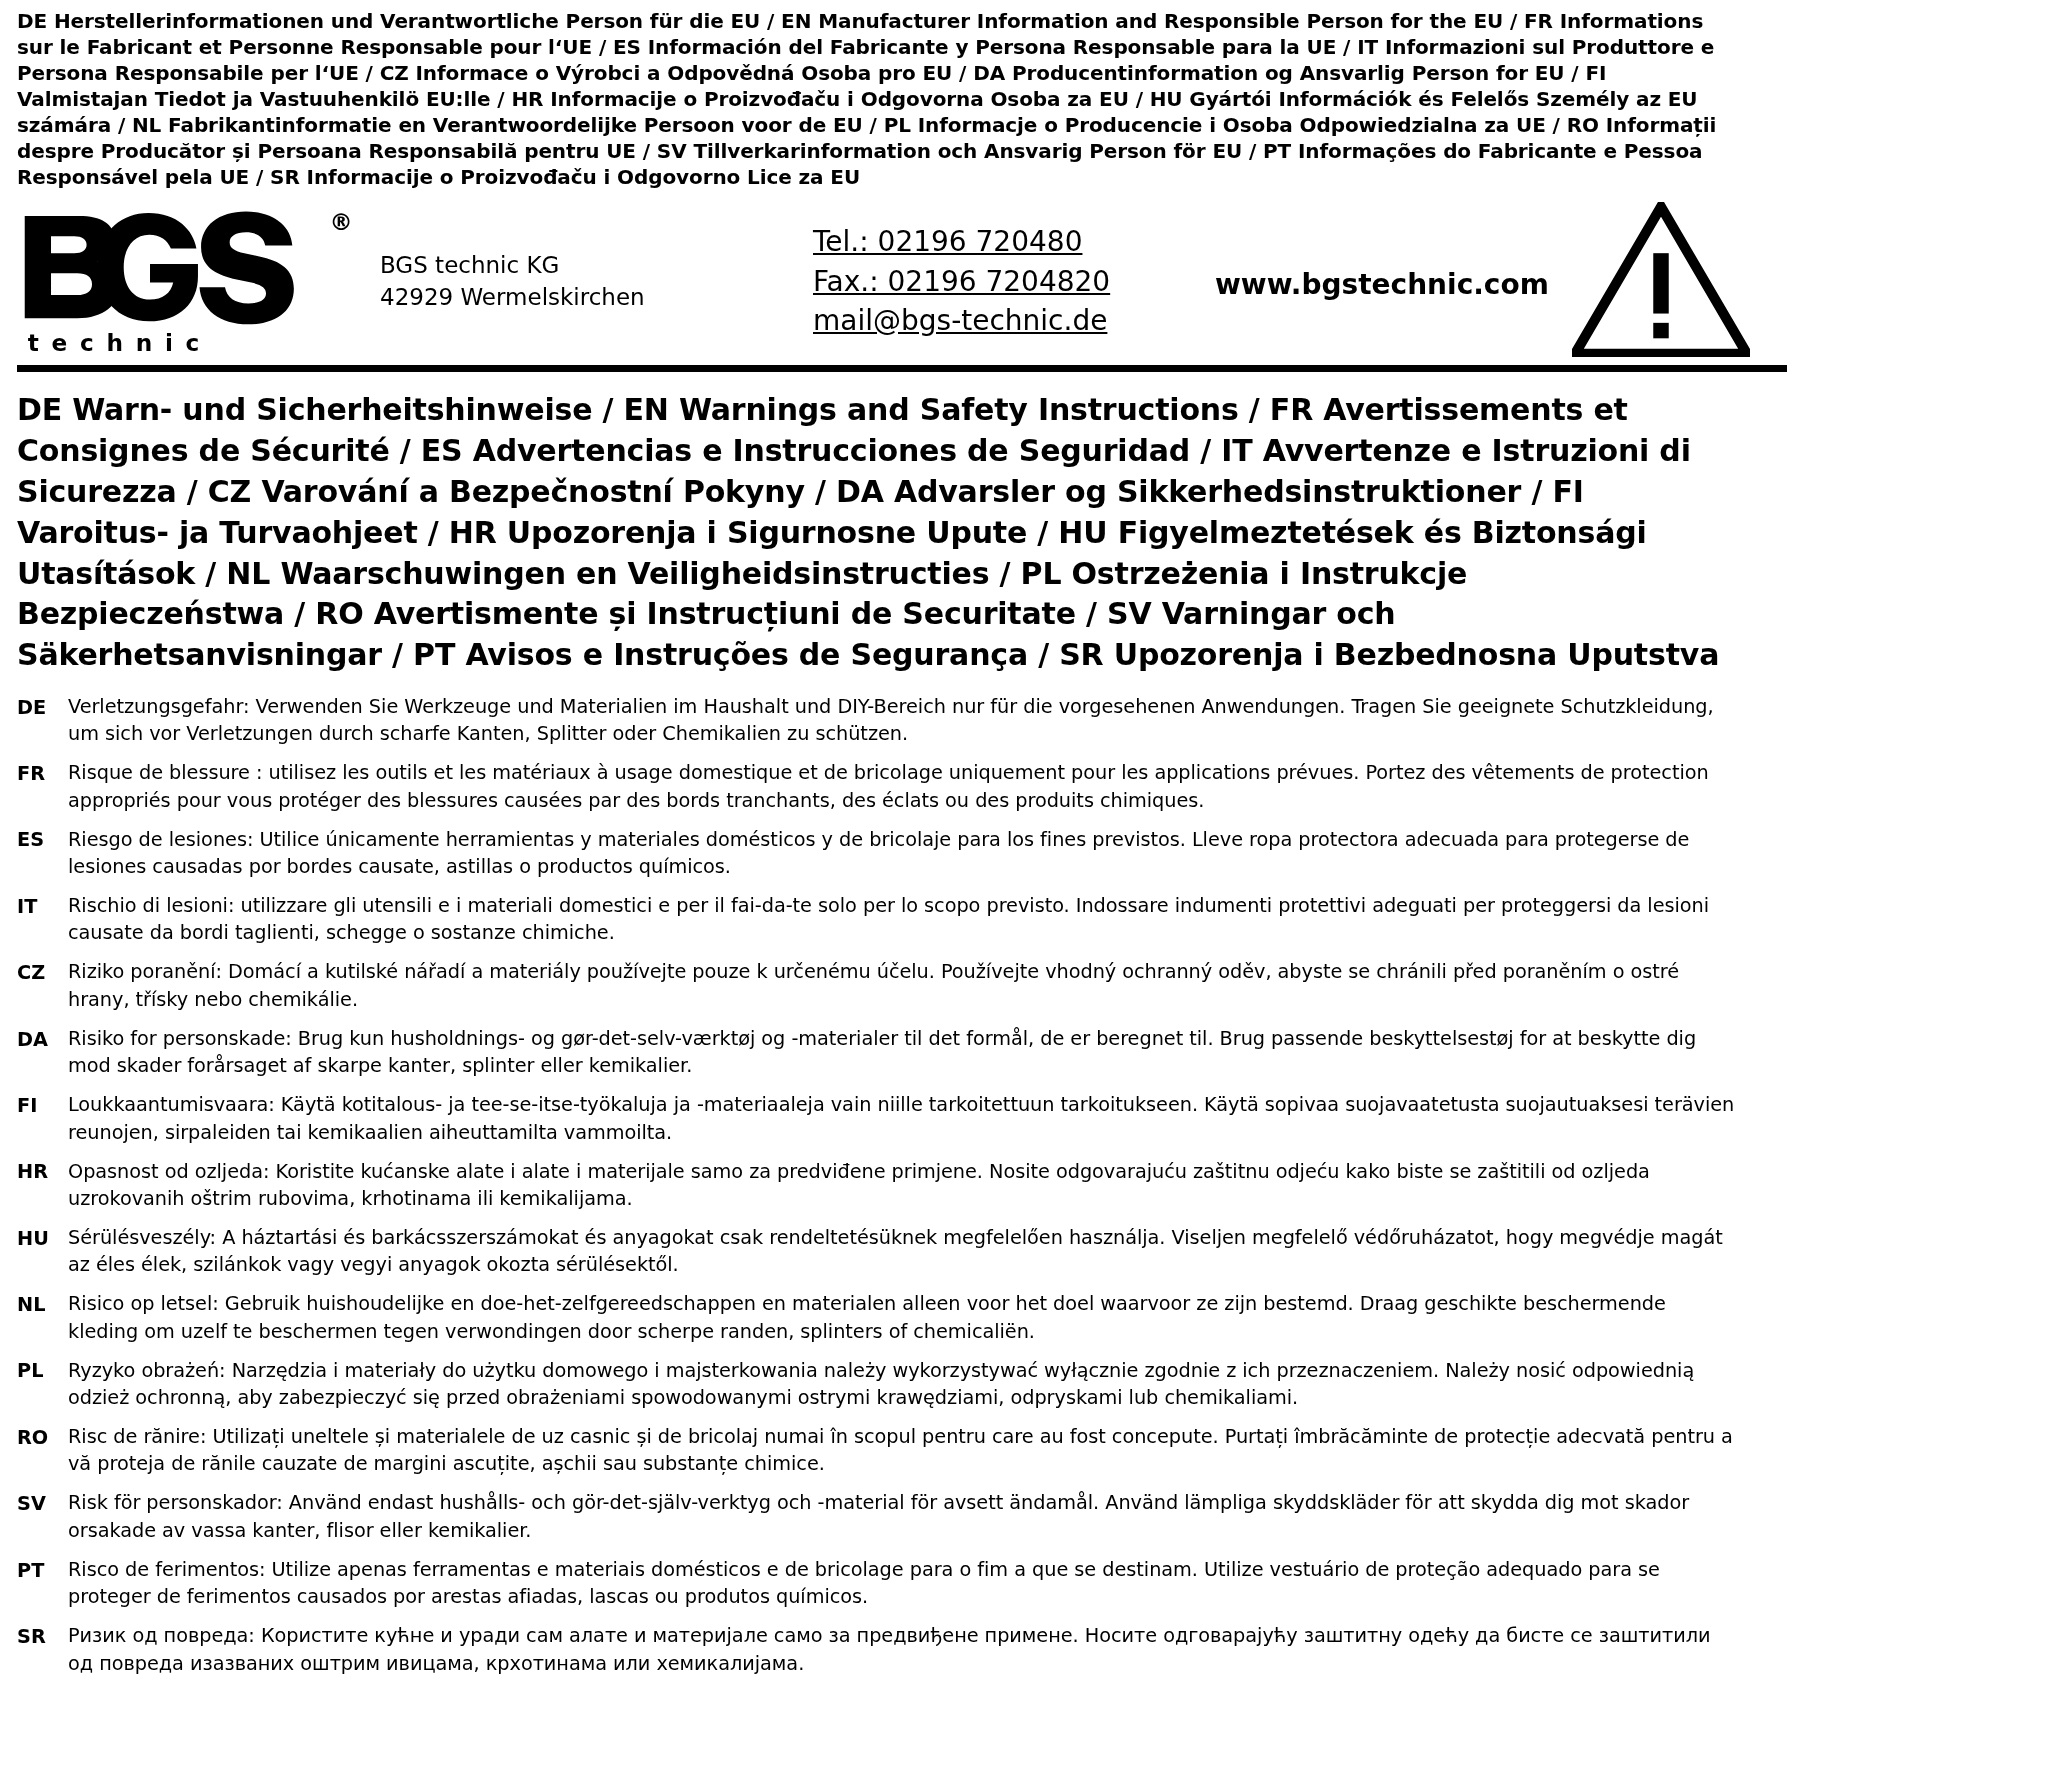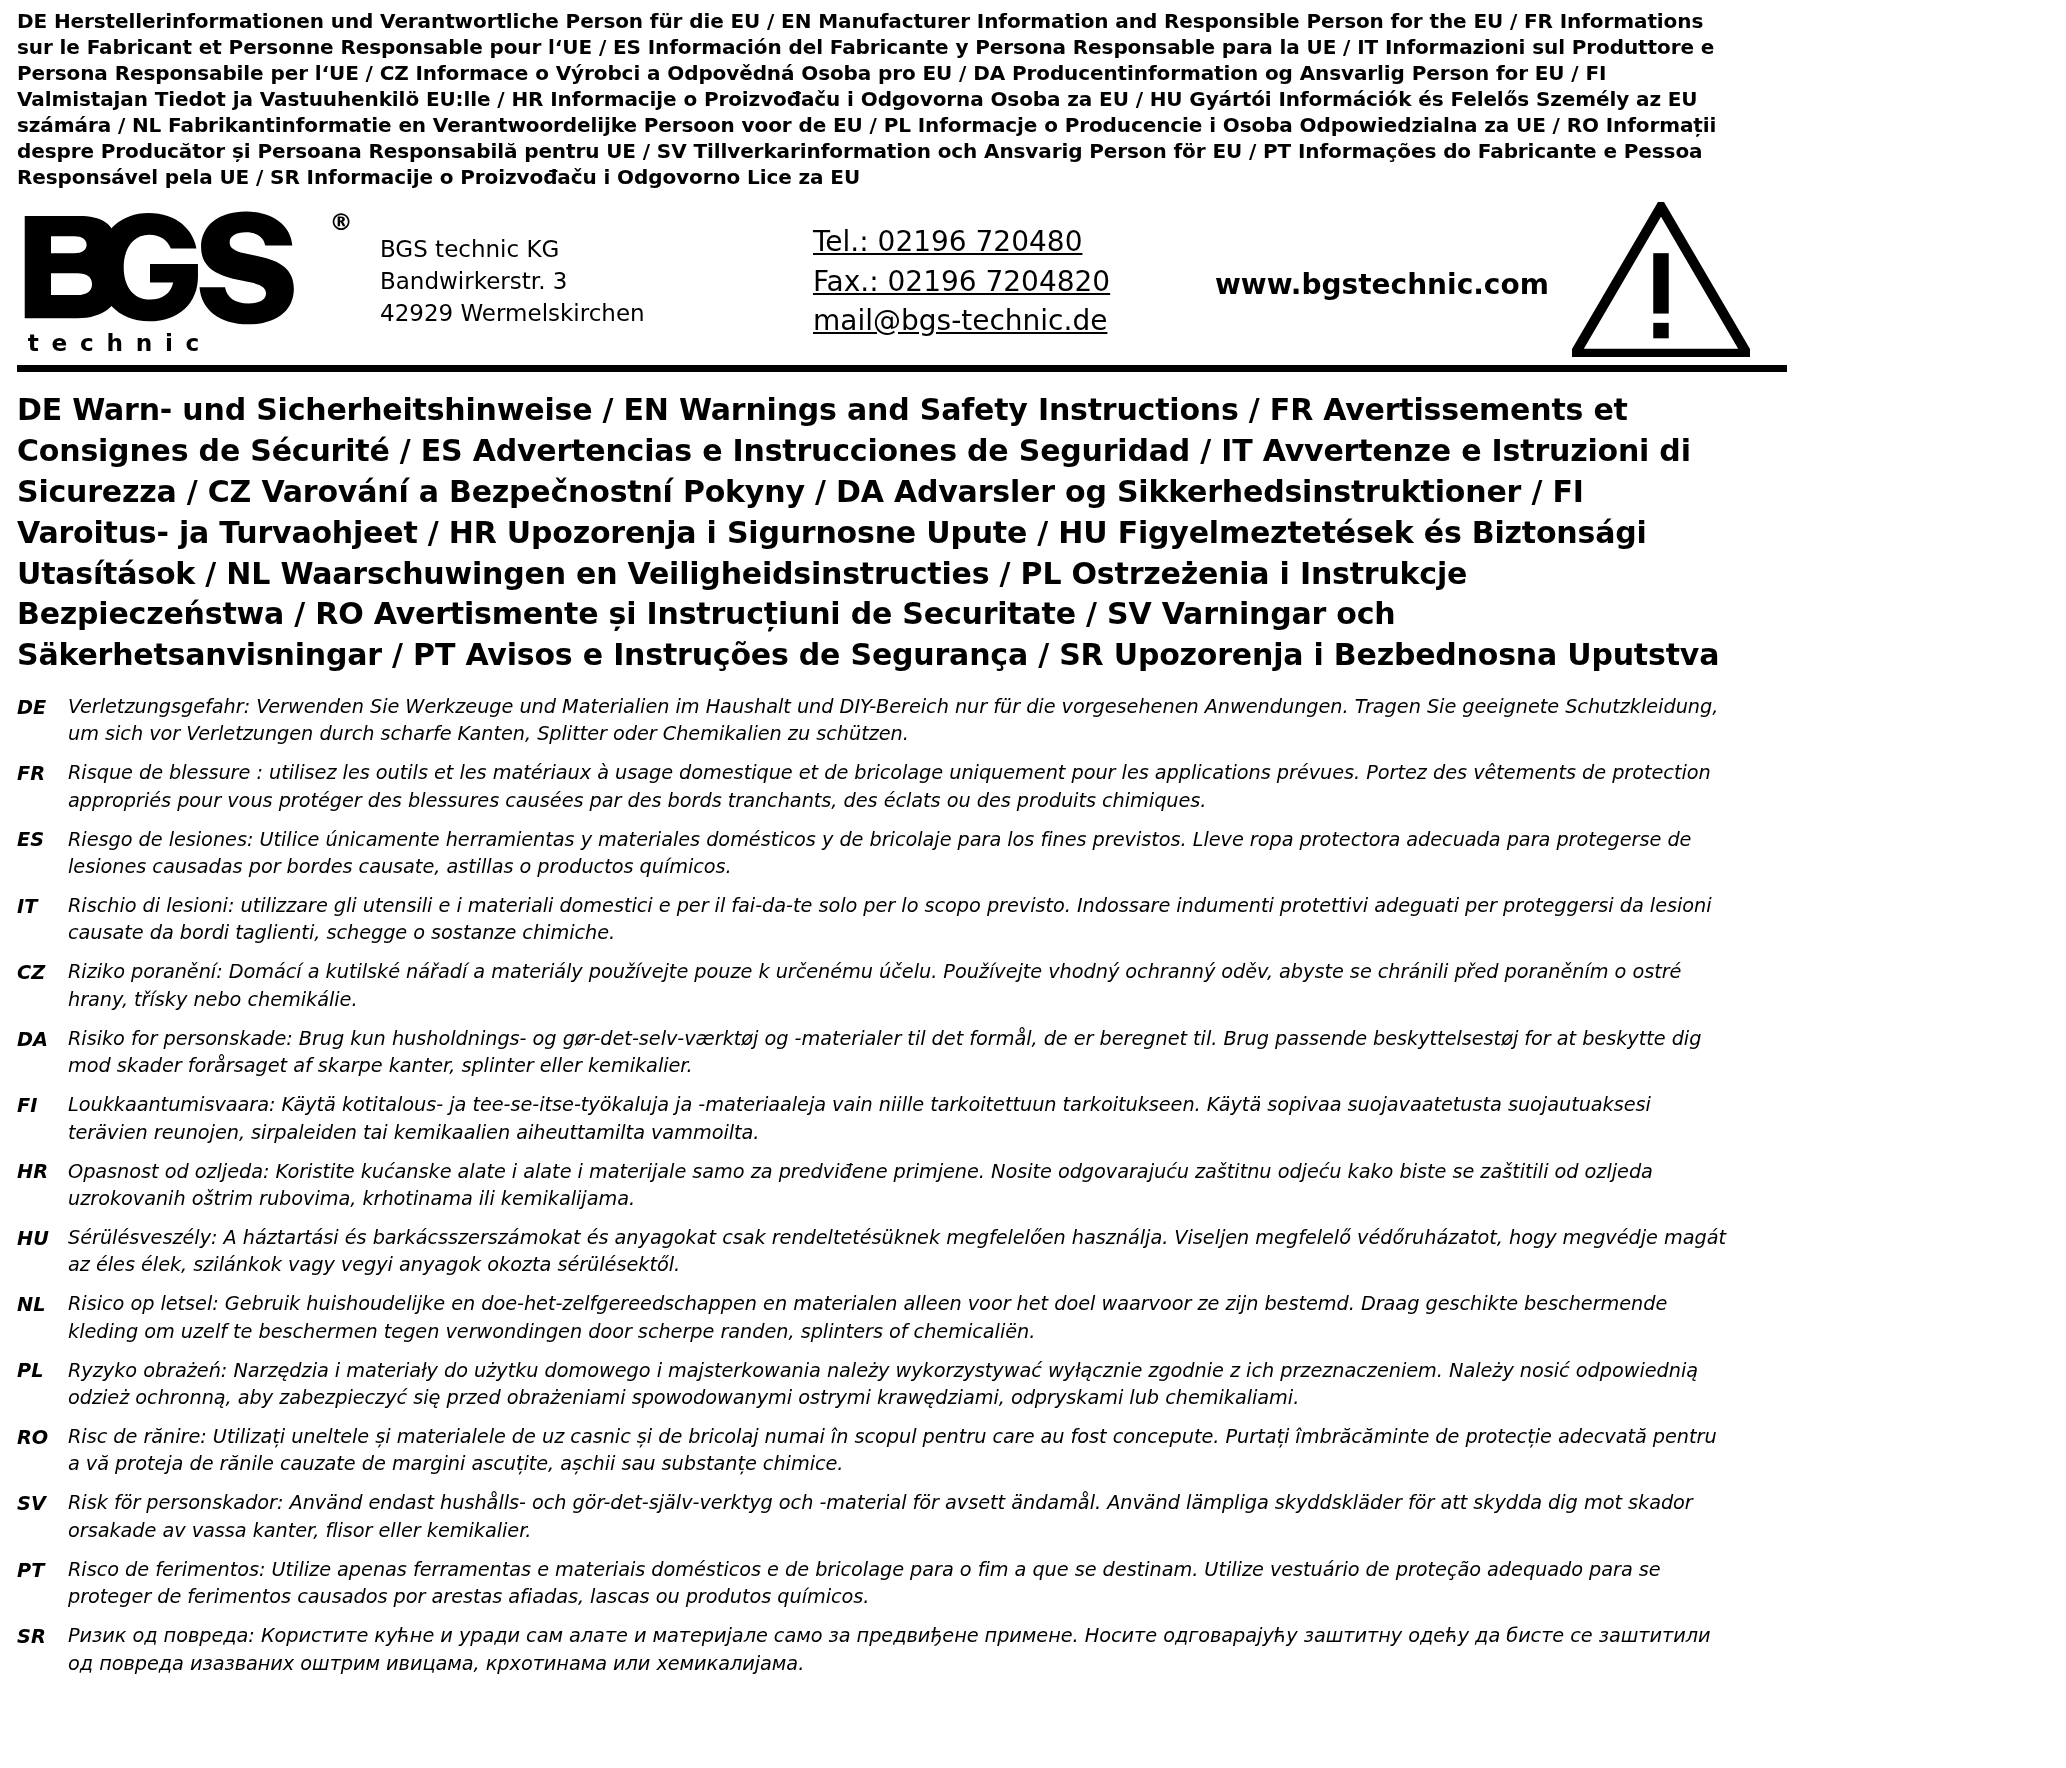--- a/index.html
+++ b/index.html
@@ -90,21 +90,20 @@
     font-size: 30px;
     font-weight: bold;
     line-height: 1.36;
     margin: 18.6px 0 17px 0;
     letter-spacing: -0.2px;
   }
 
   
   .rows {
     margin-top: 7.7px;
-    font-style: italic;
   }
   .row {
     display: flex;
     align-items: flex-start;
     margin-bottom: 11.6px;
   }
   .code {
     flex: 0 0 51px;
     font-size: 19.3px;
     font-weight: bold;
@@ -141,21 +140,20 @@
             <path d="M356 56 C354 30 331 12 296 12 C261 12 238 30 238 58 C238 82 255 94 284 100 L303 104 C316 107 322 111 322 118 C322 126 313 131 299 131 C282 131 271 123 269 110 L236 110 C238 139 262 158 299 158 C337 158 358 139 358 112 C358 88 342 76 312 70 L294 66 C281 63 275 59 275 52 C275 44 283 39 296 39 C310 39 319 45 321 56 Z"></path>
           </g>
           <text x="404" y="36" font-family="DejaVu Sans, sans-serif" font-size="30" font-weight="bold" fill="#000">®</text>
           <text x="14" y="192" font-family="DejaVu Sans, sans-serif" font-size="30" font-weight="bold" letter-spacing="3" fill="#000">t e c h n i c</text>
         </svg>
       </div>
     </div>
 
     <div class="addr-cell">
       <div>BGS technic KG</div>
-      <div>Bandwirkerstr. 3</div>
       <div>42929 Wermelskirchen</div>
     </div>
 
     <div class="tel-cell">
       <div>Tel.: 02196 720480</div>
       <div>Fax.: 02196 7204820</div>
       <div>mail@bgs-technic.de</div>
     </div>
 
     <div class="web-cell">www.bgstechnic.com</div>

